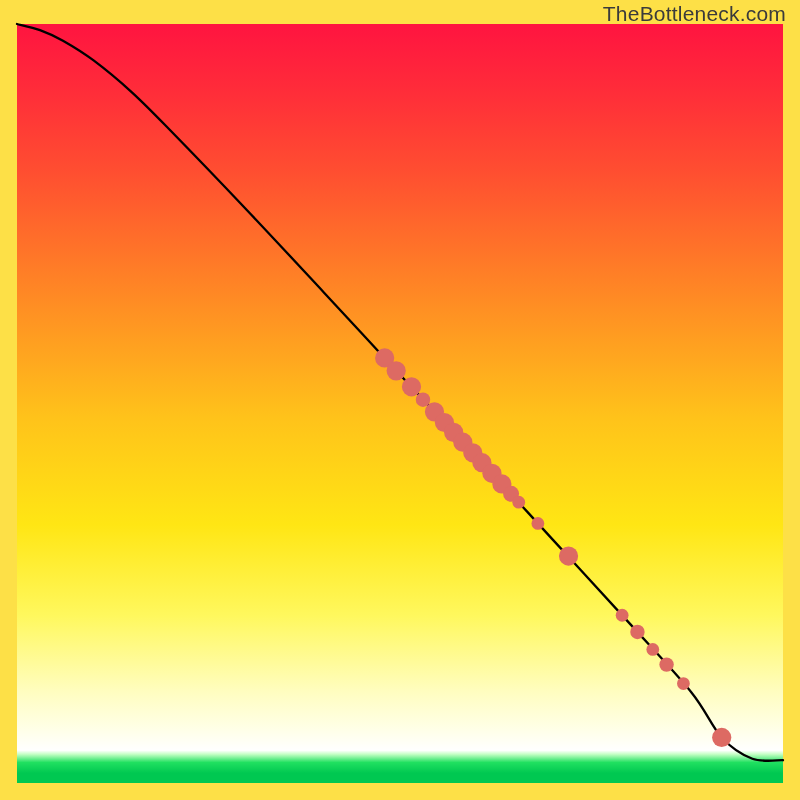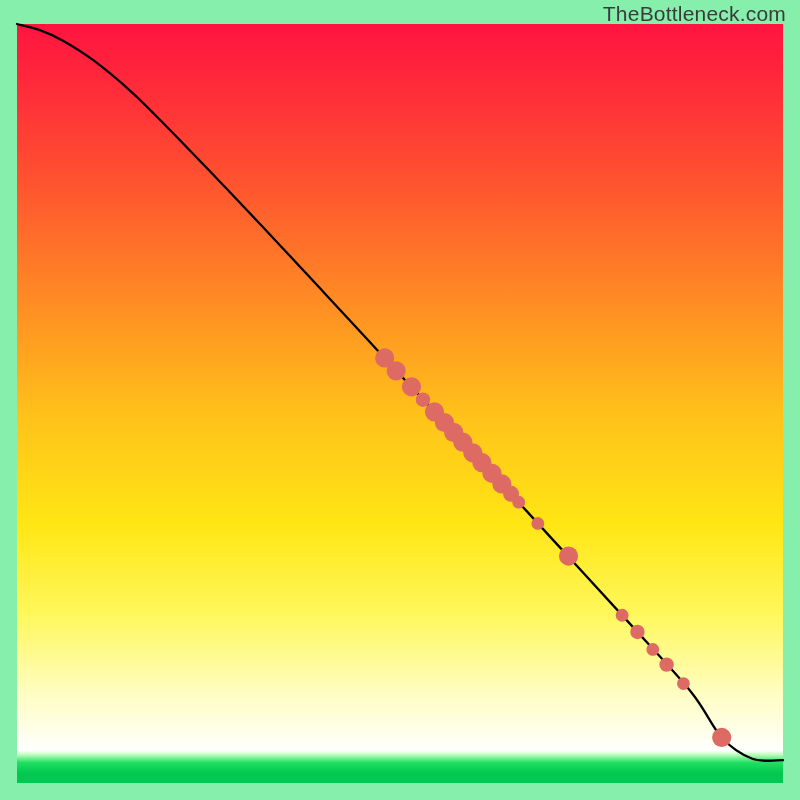--- a/index.html
+++ b/index.html
@@ -8,21 +8,21 @@
     width: 800px;
     height: 800px;
     overflow: hidden;
     background: #000000;
     font-family: Arial, Helvetica, sans-serif;
   }
   .stage {
     position: relative;
     width: 800px;
     height: 800px;
-    background: #86efac;
+    background: #fde047;
   }
   .plot-rect {
     position: absolute;
     left: 17px;
     top: 24px;
     width: 766px;
     height: 759px;
     
     background: linear-gradient(to bottom,
       #ff1440 0%,

